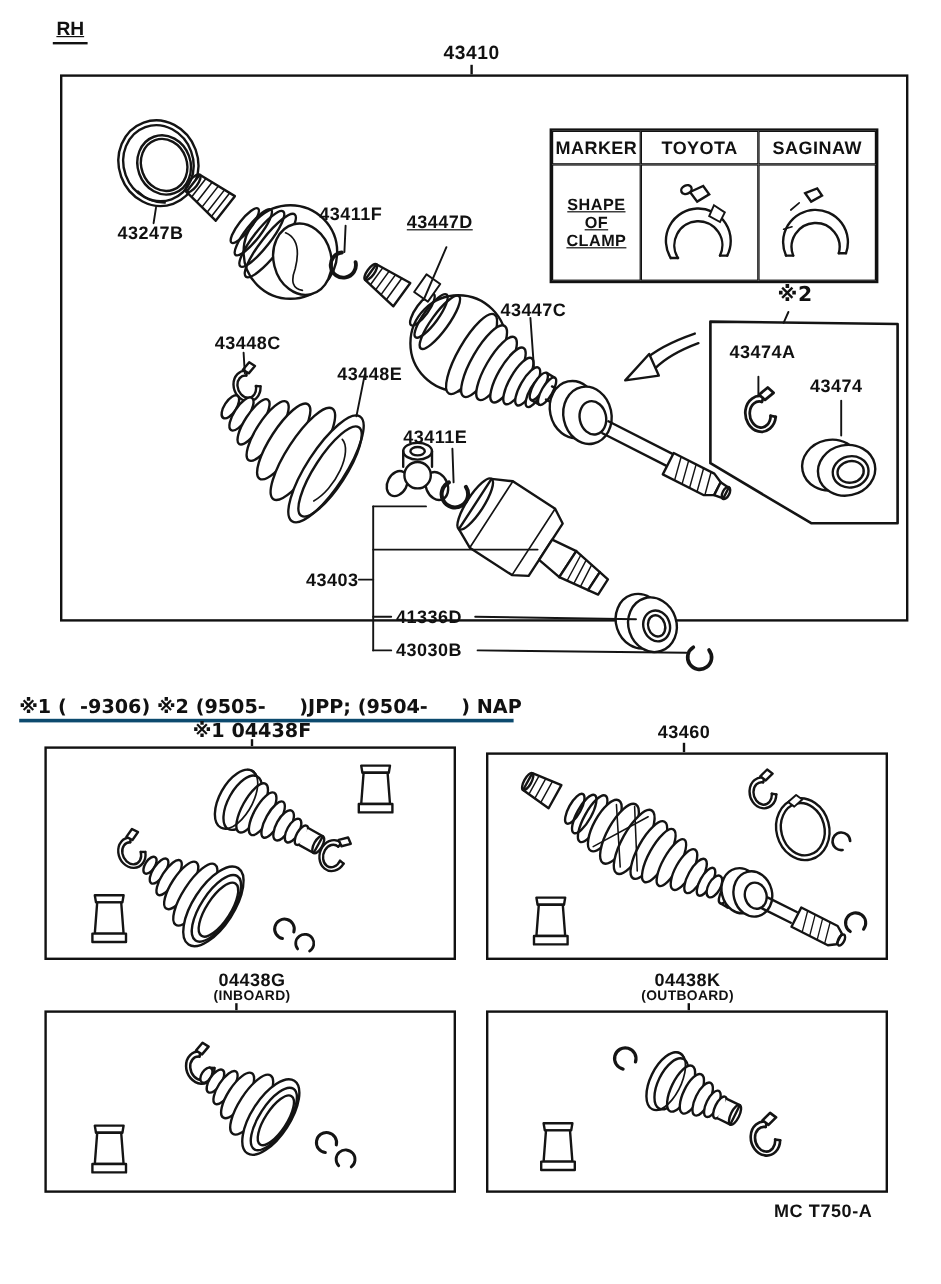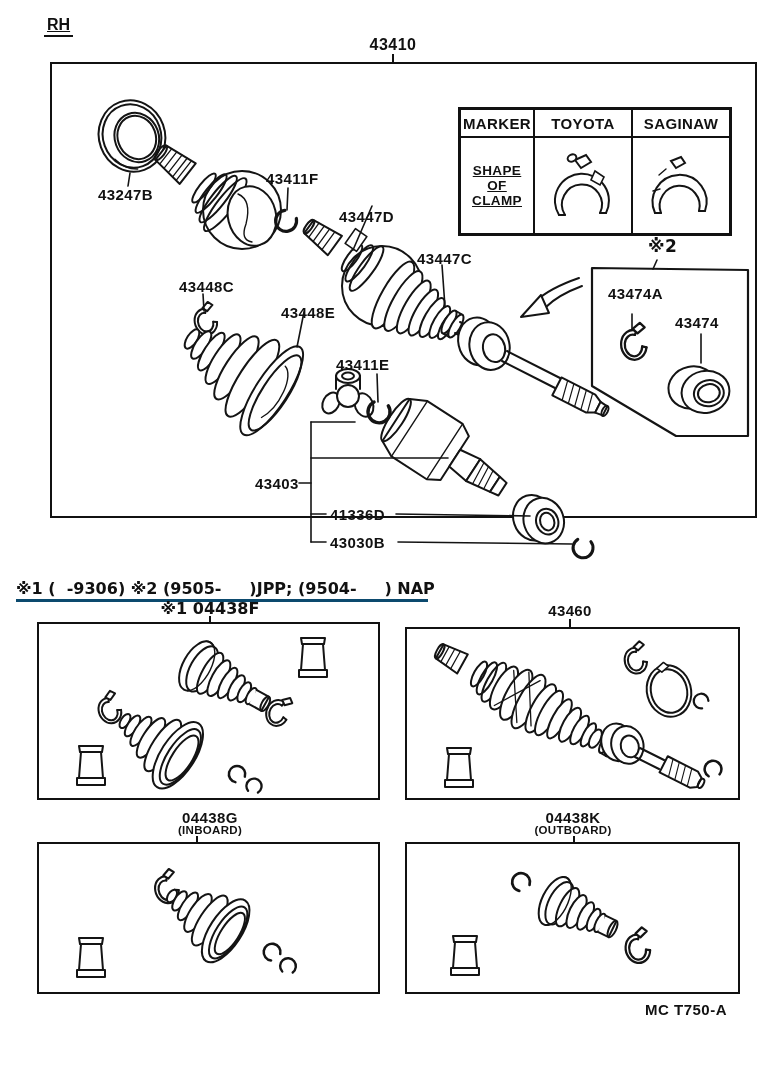--- a/index.html
+++ b/index.html
@@ -255,21 +255,21 @@
               <path d="M-10,-28 l10,-4 4,6 -9,5 z" fill="#fff"></path>
               <path d="M-22,-14 l7,-6 M-28,2 l7,-2" stroke-width="1.4"></path>
             </g>
           </svg>
         </div>
       </div>
     </div>
 
     <span class="plabel" style="left:46px;top:122px;">43247B</span>
     <span class="plabel" style="left:214px;top:106px;">43411F</span>
-    <span class="plabel" style="left:287px;top:144px;">43447D</span>
+    <span class="plabel" style="left:287px;top:113px;text-decoration:underline;">43447D</span>
     <span class="plabel" style="left:365px;top:186px;">43447C</span>
     <span class="plabel" style="left:127px;top:214px;">43448C</span>
     <span class="plabel" style="left:229px;top:240px;">43448E</span>
     <span class="plabel" style="left:284px;top:292px;">43411E</span>
     <span class="plabel" style="left:203px;top:411px;">43403</span>
     <span class="plabel" style="left:278px;top:442px;">41336D</span>
     <span class="plabel" style="left:278px;top:470px;">43030B</span>
     <span class="plabel mk" style="left:596px;top:172px;font-size:17px;">※2</span>
     <span class="plabel" style="left:556px;top:221px;">43474A</span>
     <span class="plabel" style="left:623px;top:250px;">43474</span>

